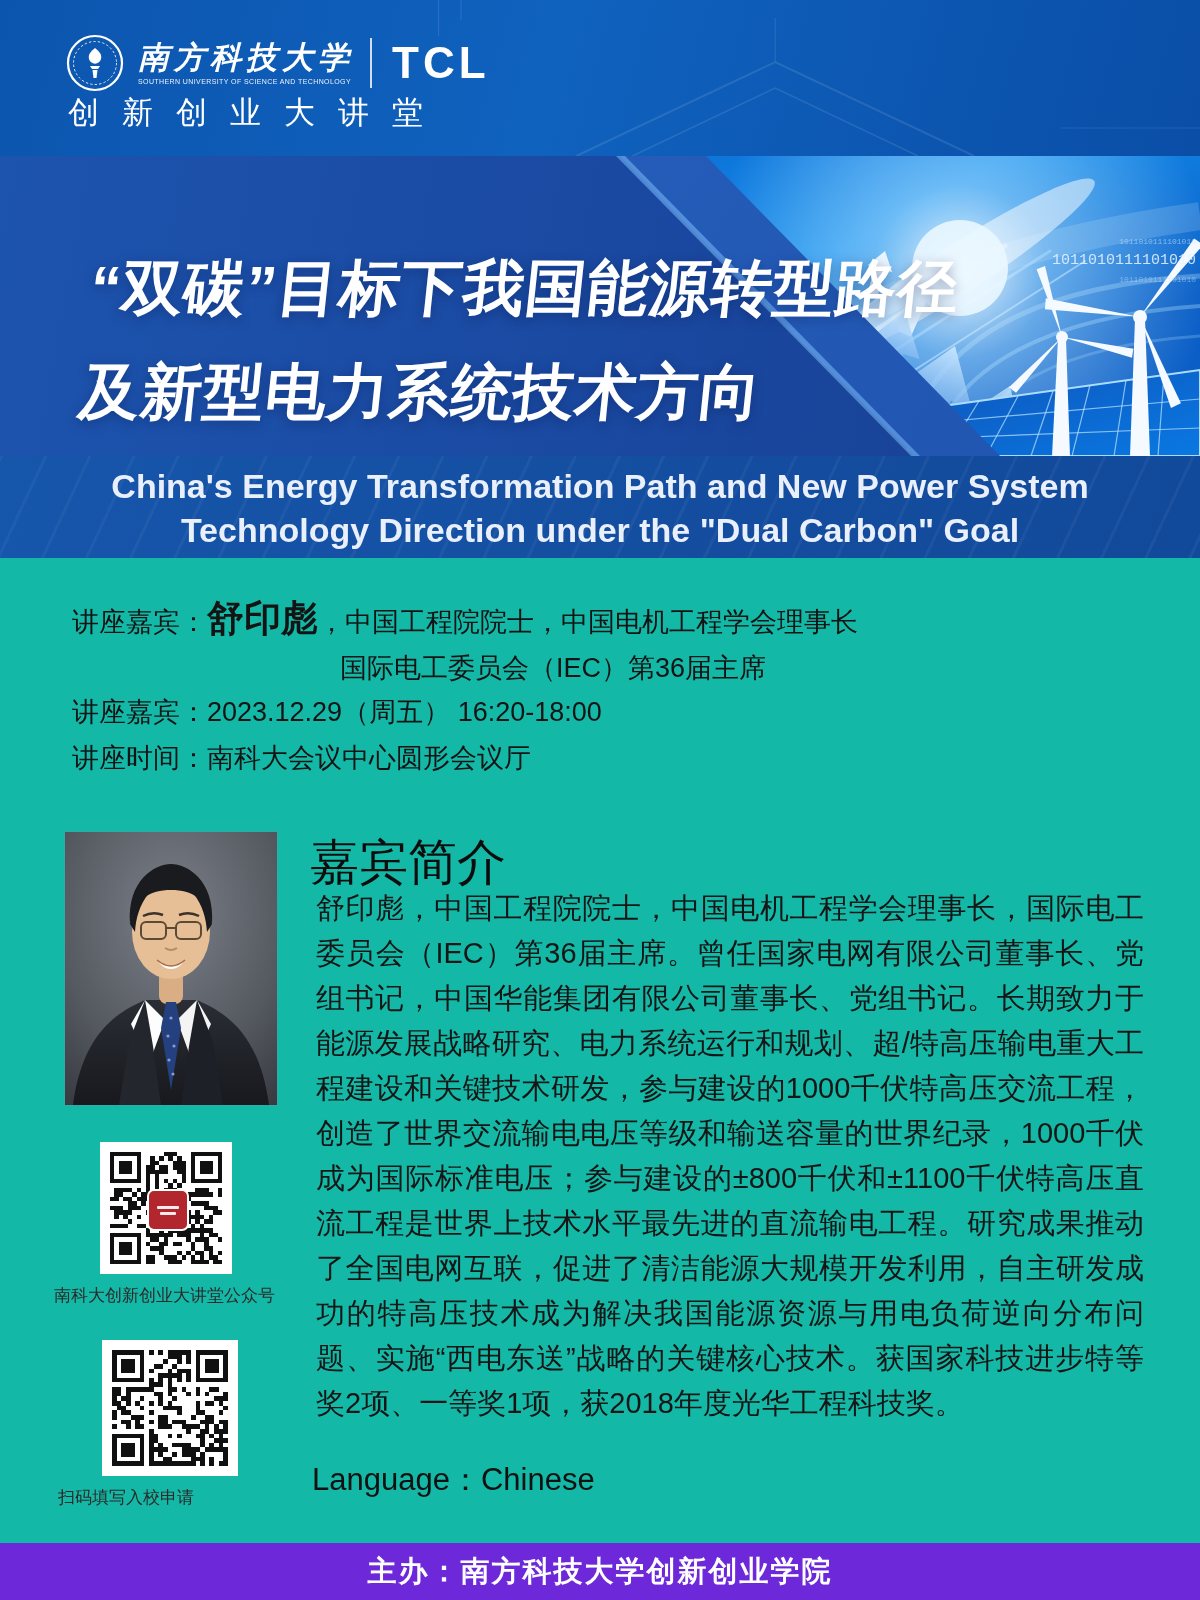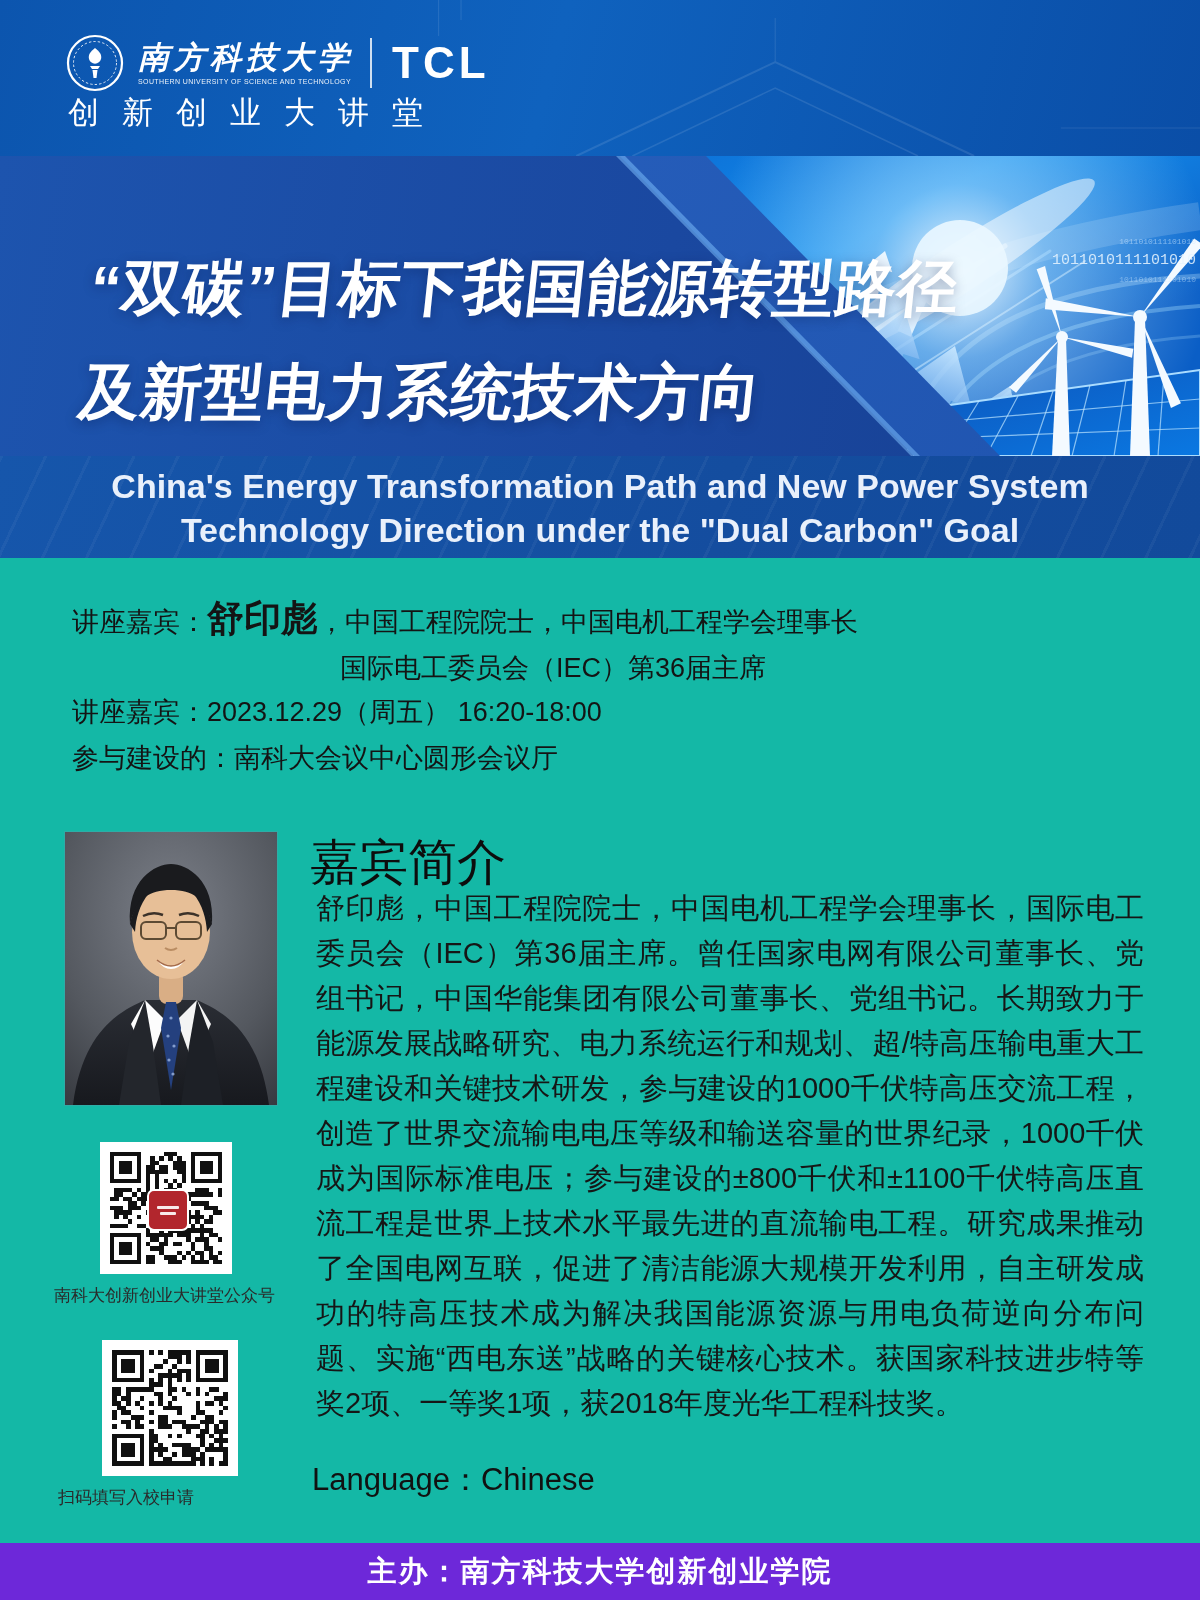--- a/index.html
+++ b/index.html
@@ -211,21 +211,21 @@
   <div class="body">
 
     <div class="info-row row-guest">
       <span class="lbl">讲座嘉宾：</span><span class="guest-name">舒印彪</span><span>，中国工程院院士，中国电机工程学会理事长</span>
     </div>
     <div class="info-row row-guest2">国际电工委员会（IEC）第36届主席</div>
     <div class="info-row row-time">
       <span class="lbl">讲座嘉宾：</span><span>2023.12.29（周五） 16:20-18:00</span>
     </div>
     <div class="info-row row-venue">
-      <span class="lbl">参与建设的：</span><span>南科大会议中心圆形会议厅</span>
+      <span class="lbl">讲座时间：</span><span>南科大会议中心圆形会议厅</span>
     </div>
 
     <div class="photo-box">
       <svg viewBox="0 0 212 273" preserveAspectRatio="none">
         <defs>
           <radialGradient id="pbg" cx=".5" cy=".3" r=".9">
             <stop offset="0" stop-color="#7b7f88"></stop>
               <stop offset=".6" stop-color="#54585f"></stop>
             <stop offset="1" stop-color="#33363c"></stop>
           </radialGradient>

